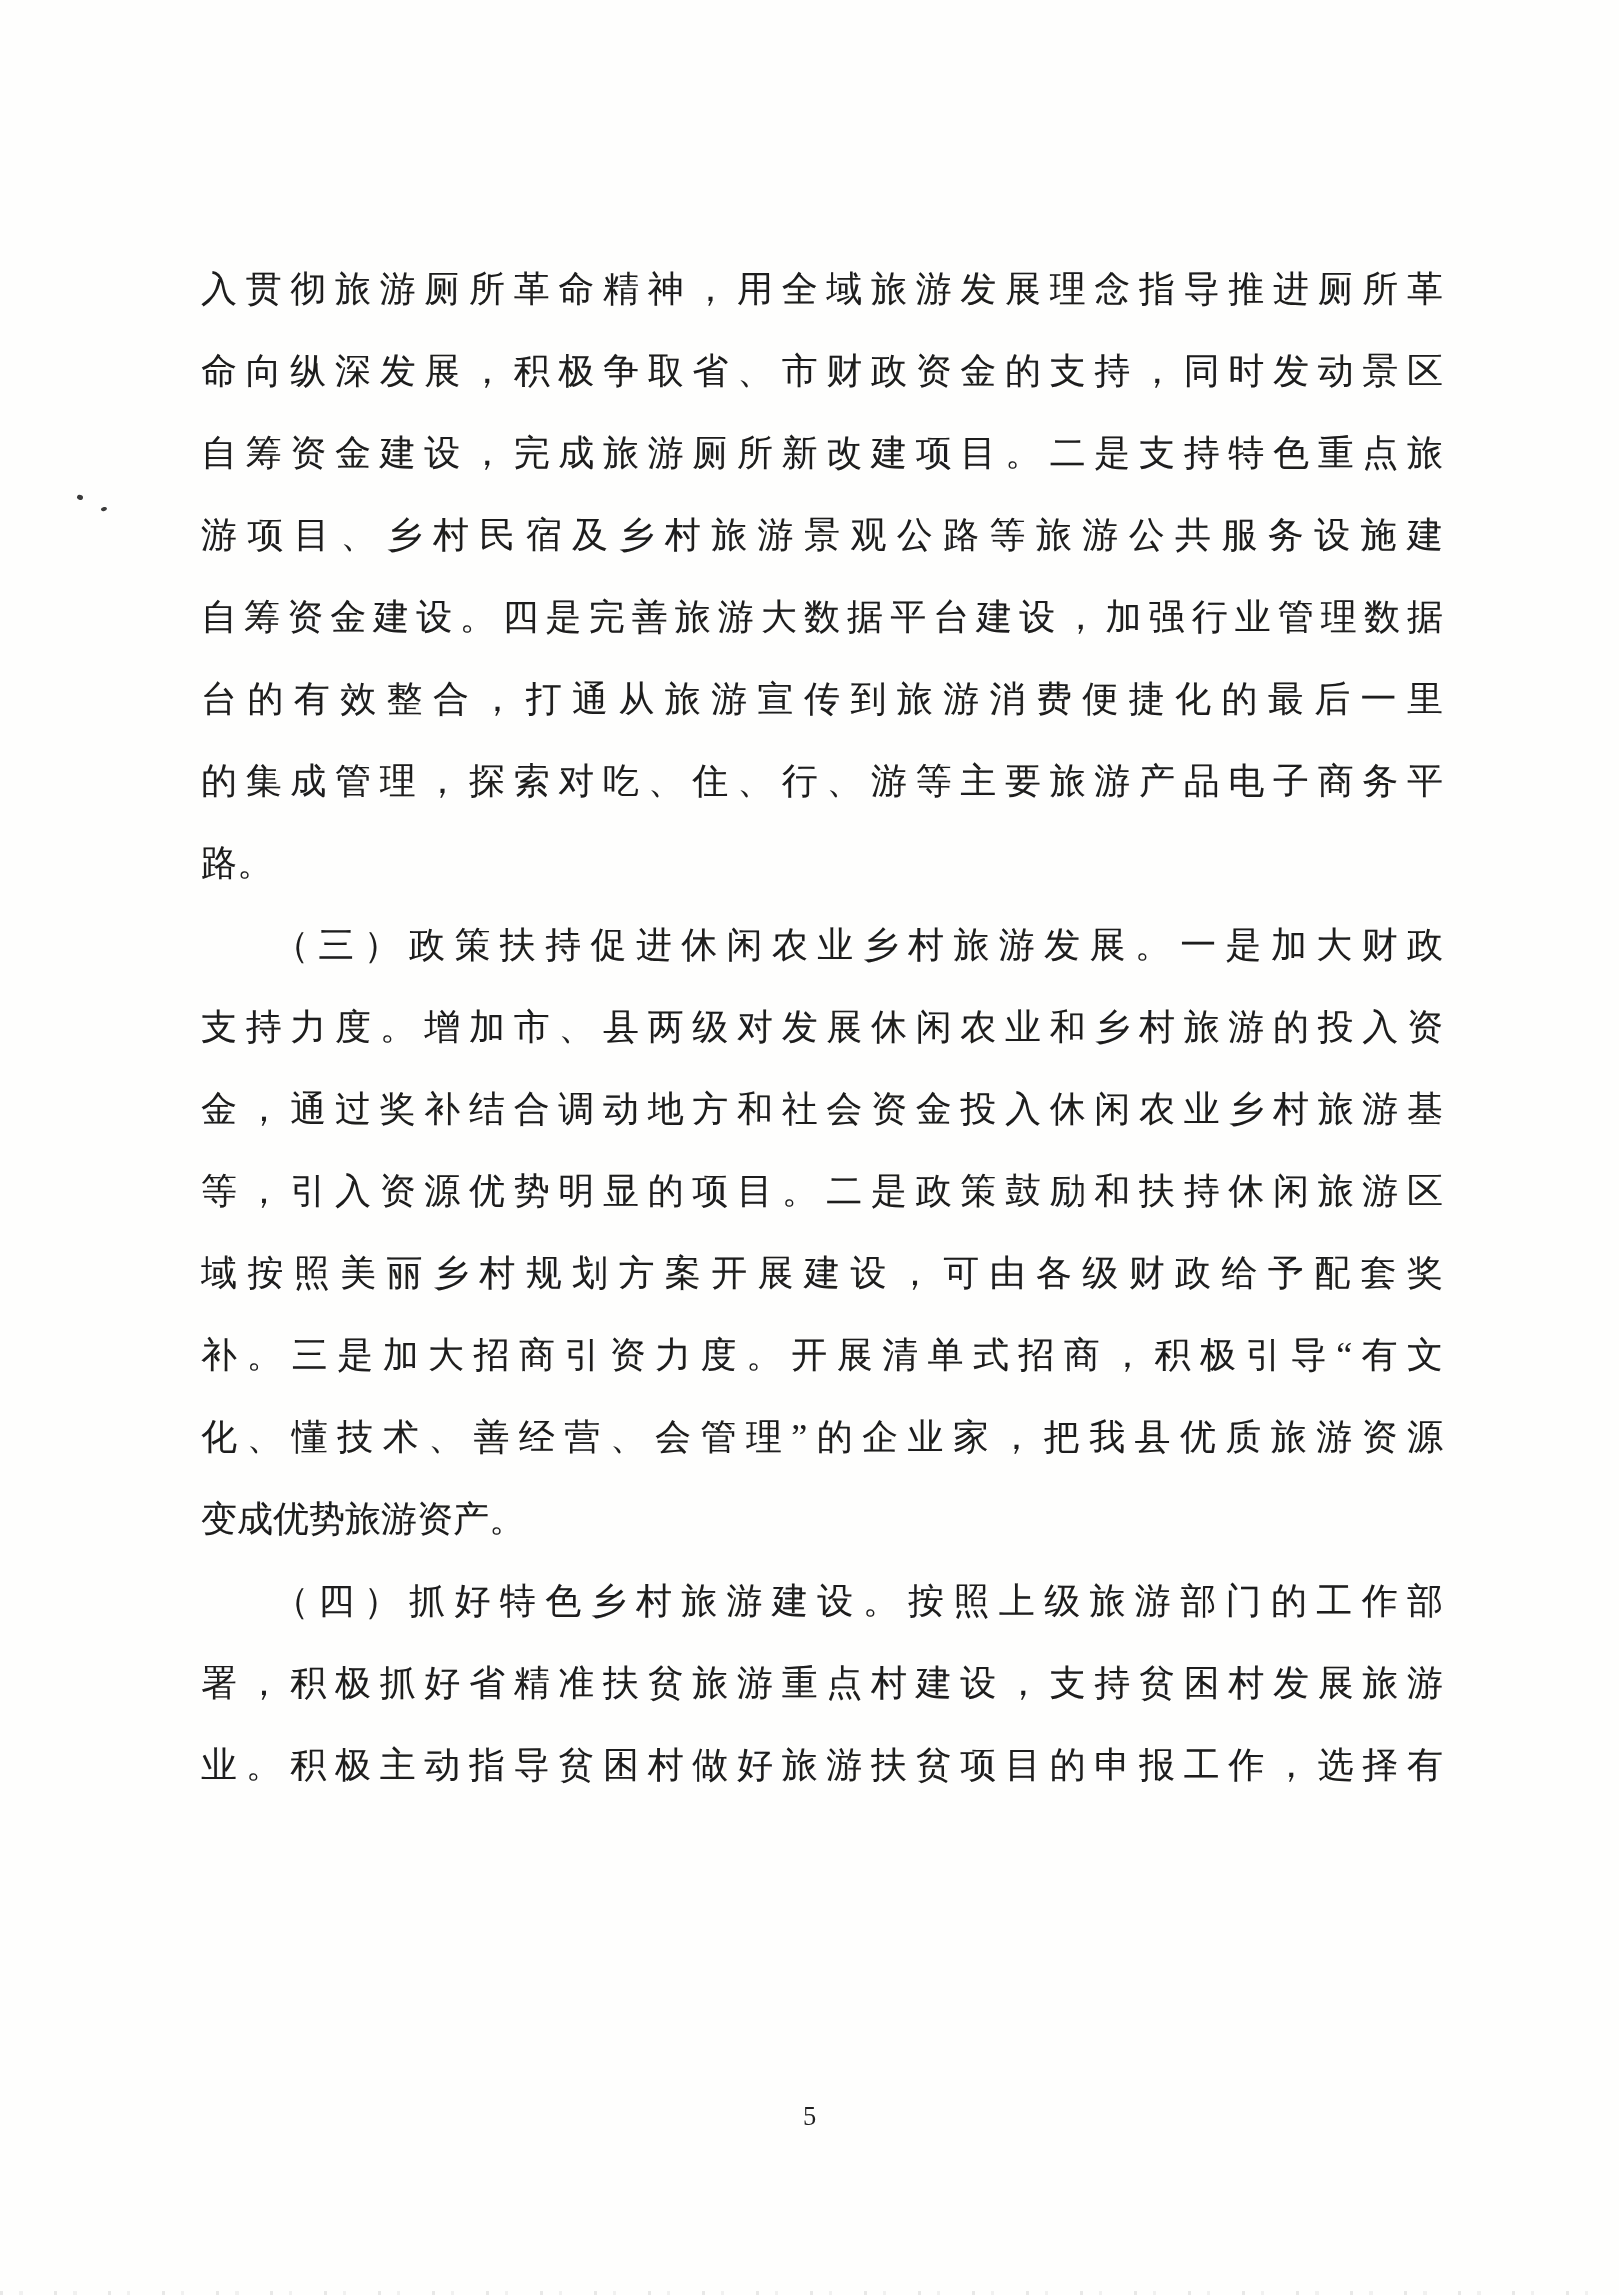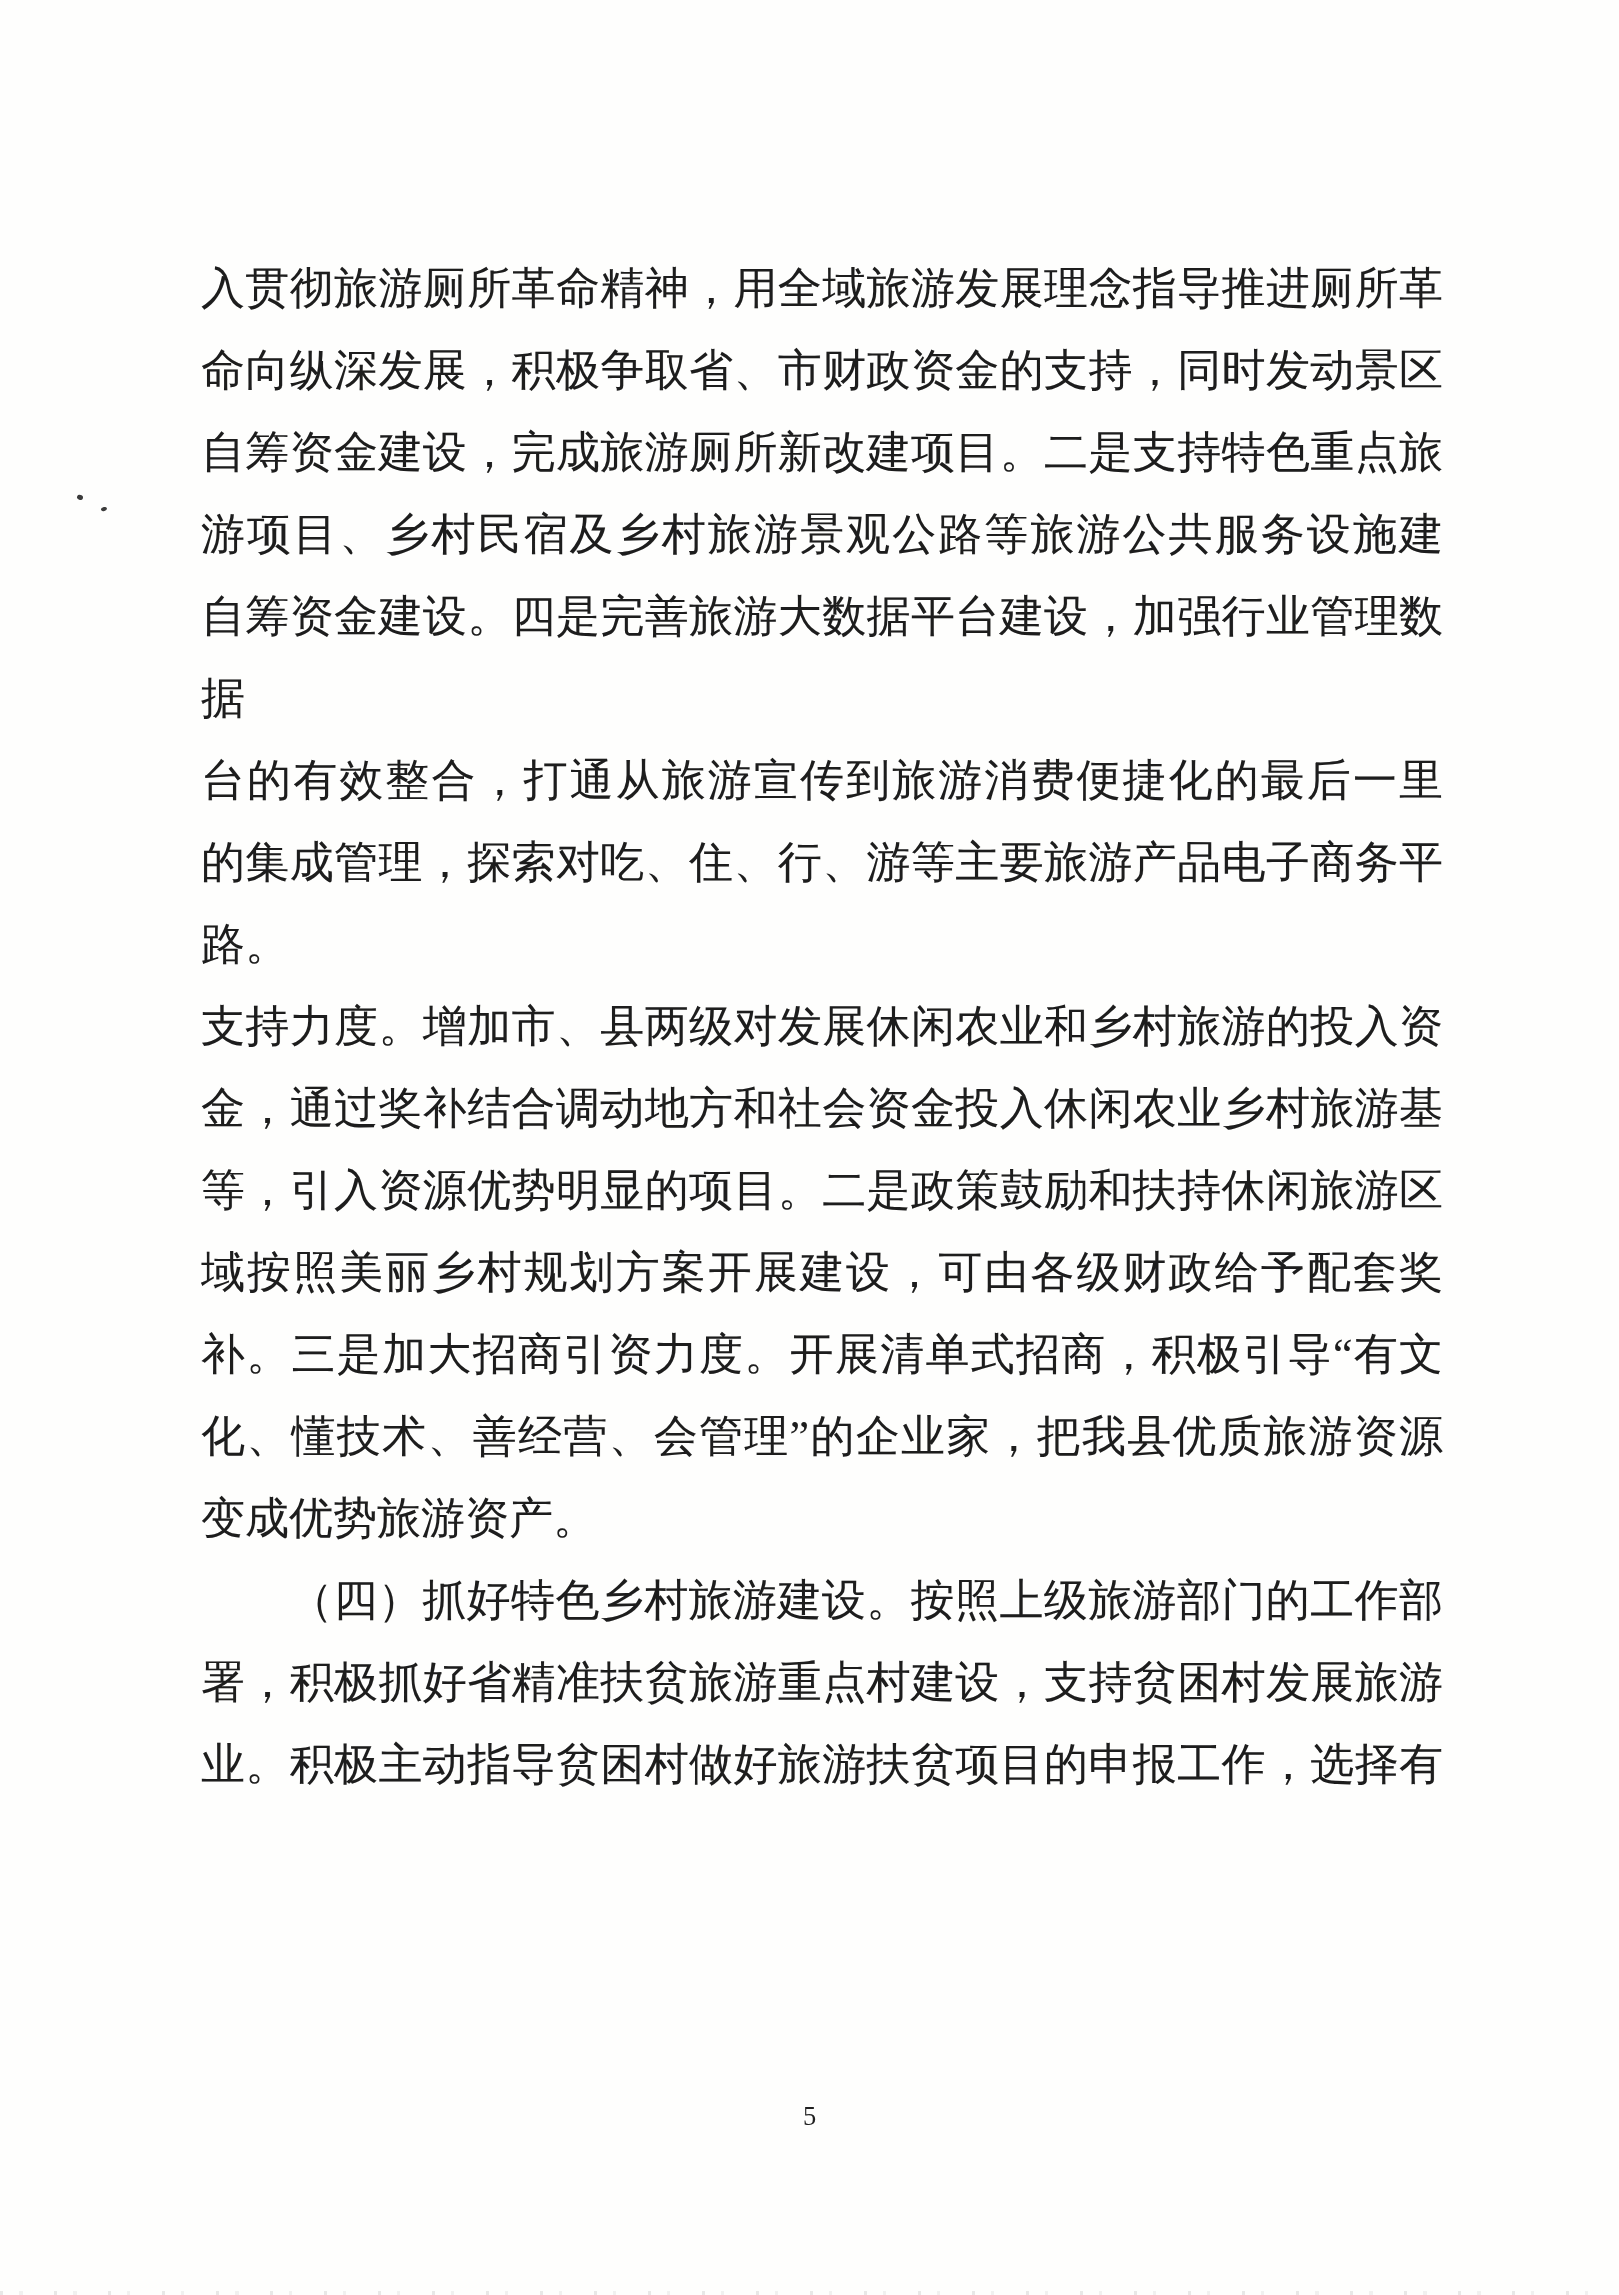--- a/index.html
+++ b/index.html
@@ -12,21 +12,21 @@
     background: #fefefdff;
     overflow: hidden;
     font-family: "Liberation Serif", "DejaVu Serif", serif;
   }
 
   .doc-body {
     position: absolute;
     left: 201px;
     top: 248px;
     width: 1242px;
-    font-size: 44px;
+    font-size: 36px;
     line-height: 82px;
     color: #1d1d1d;
     text-shadow: 0.2px 0.2px 0.3px rgba(40,40,40,0.25);
   }
 
   .line {
     text-align: justify;
     text-align-last: justify;
     white-space: normal;
   }
@@ -77,20 +77,21 @@
 <div class="page">
   <div class="doc-body" id="doc-body">
       <div class="line"><span>入贯彻旅游厕所革命精神，用全域旅游发展理念指导推进厕所革</span></div>
       <div class="line"><span>命向纵深发展，积极争取省、市财政资金的支持，同时发动景区</span></div>
       <div class="line"><span>自筹资金建设，完成旅游厕所新改建项目。</span><span class="seg-bold">二是</span><span>支持特色重点旅</span></div>
       <div class="line"><span>游项目、乡村民宿及乡村旅游景观公路等旅游公共服务设施建</span></div>
       <div class="line"><span>自筹资金建设。</span><span class="seg-bold">四是</span><span>完善旅游大数据平台建设，加强行业管理数据</span></div>
       <div class="line"><span>台的有效整合，打通从旅游宣传到旅游消费便捷化的最后一里</span></div>
       <div class="line"><span>的集成管理，探索对吃、住、行、游等主要旅游产品电子商务平</span></div>
       <div class="line last"><span>路。</span></div>
+      <div class="line indent"><span class="seg-bold">（三）政策扶持促进休闲农业乡村旅游发展。</span><span class="seg-bold">一是</span><span>加大财政</span></div>
       <div class="line"><span>支持力度。增加市、县两级对发展休闲农业和乡村旅游的投入资</span></div>
       <div class="line"><span>金，通过奖补结合调动地方和社会资金投入休闲农业乡村旅游基</span></div>
       <div class="line"><span>等，引入资源优势明显的项目。</span><span class="seg-bold">二是</span><span>政策鼓励和扶持休闲旅游区</span></div>
       <div class="line"><span>域按照美丽乡村规划方案开展建设，可由各级财政给予配套奖</span></div>
       <div class="line"><span>补。</span><span class="seg-bold">三是</span><span>加大招商引资力度。开展清单式招商，积极引导“有文</span></div>
       <div class="line"><span>化、懂技术、善经营、会管理”的企业家，把我县优质旅游资源</span></div>
       <div class="line last"><span>变成优势旅游资产。</span></div>
       <div class="line indent"><span class="seg-bold">（四）抓好特色乡村旅游建设。</span><span>按照上级旅游部门的工作部</span></div>
       <div class="line"><span>署，积极抓好省精准扶贫旅游重点村建设，支持贫困村发展旅游</span></div>
       <div class="line"><span>业。积极主动指导贫困村做好旅游扶贫项目的申报工作，选择有</span></div>

